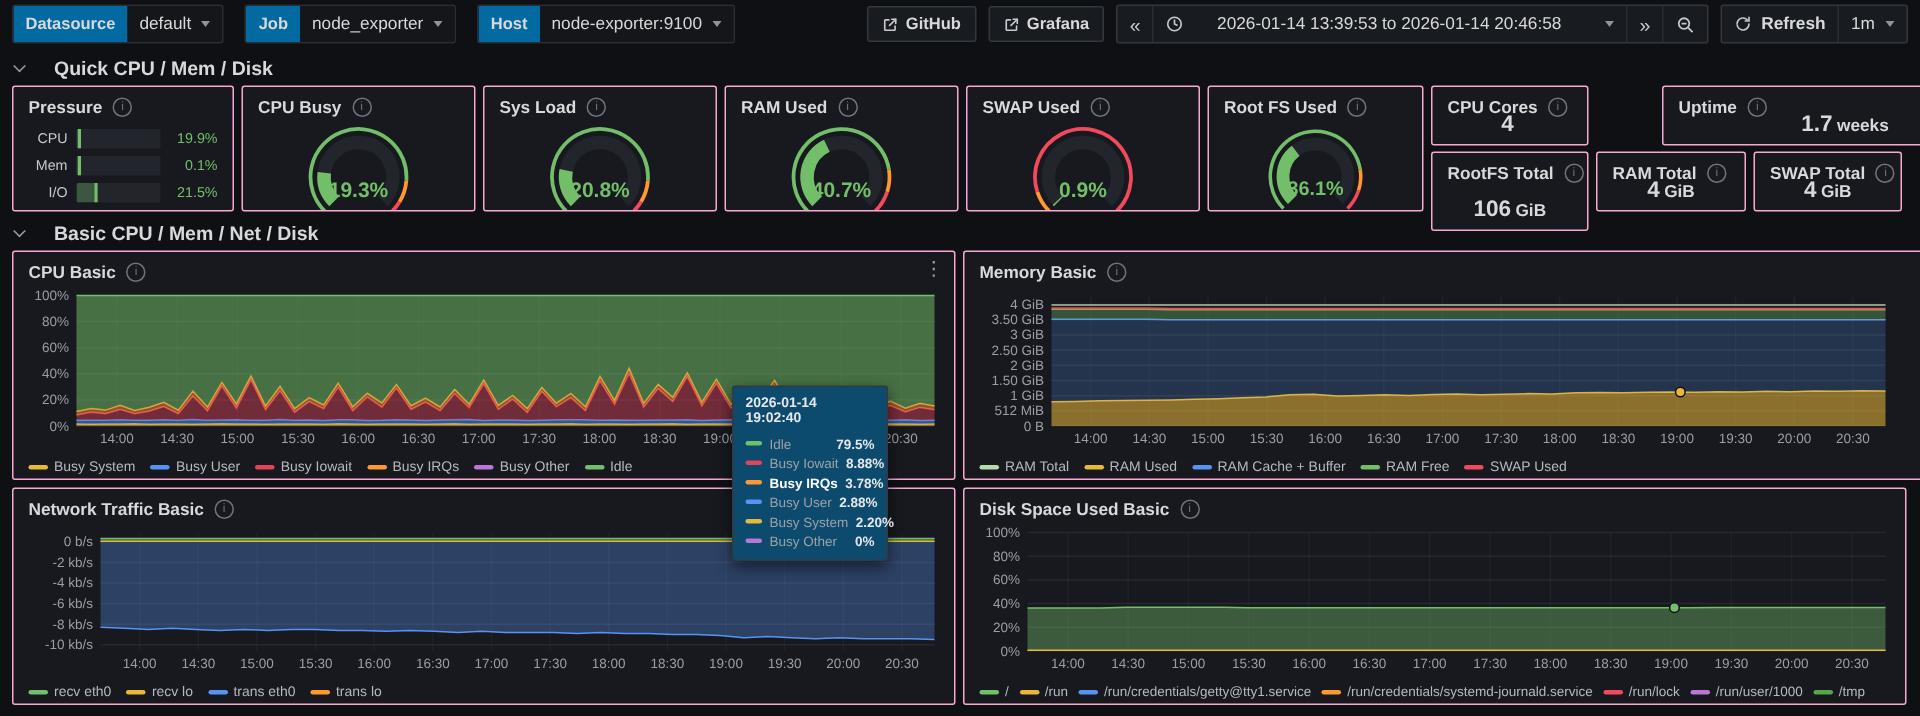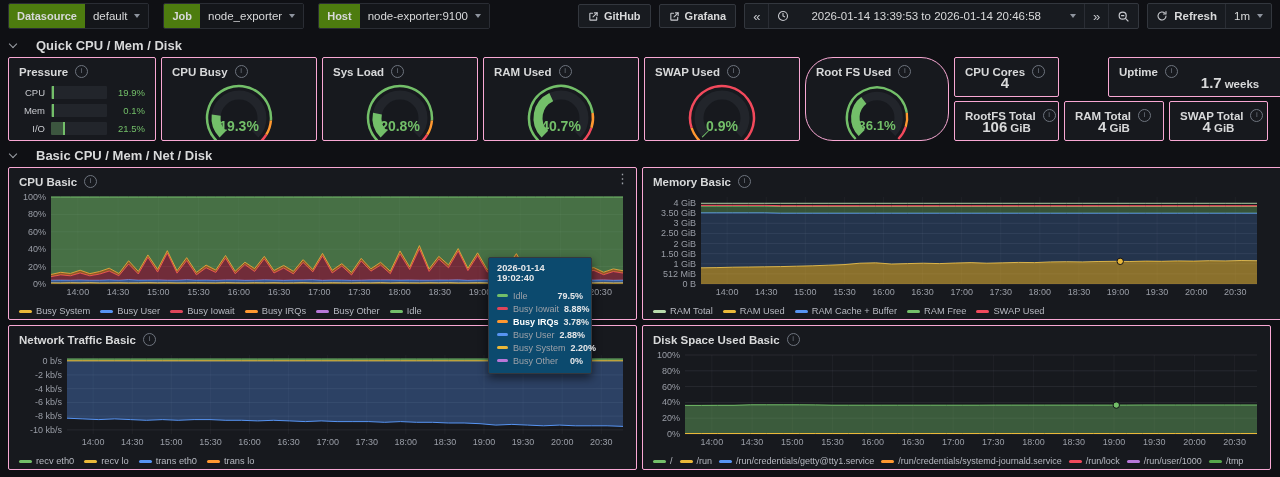--- a/index.html
+++ b/index.html
@@ -1,21 +1,21 @@
 <!DOCTYPE html>
 <html><head>
 <meta charset="utf-8">
 <style>
   html,body{margin:0;padding:0;background:#0F1014;}
   .page{position:relative;width:1280px;height:477px;background:#0F1014;
         font-family:"Liberation Sans",sans-serif;color:#D8D9DA;overflow:hidden;}
   
   .toolbar{position:absolute;top:0;left:0;right:0;height:32px;display:flex;align-items:center;padding:0 8px;box-sizing:border-box;gap:14px;}
   .var-group{display:flex;align-items:center;height:24px;border-radius:2px;overflow:hidden;border:1px solid #2A2D34;}
-  .var-label{background:#4d7c0f;color:#D8D9DA;font-size:11px;font-weight:700;padding:0 8px;height:24px;display:flex;align-items:center;}
+  .var-label{background:#0369a1;color:#D8D9DA;font-size:11px;font-weight:700;padding:0 8px;height:24px;display:flex;align-items:center;}
   .var-value{background:#14161A;color:#D8D9DA;font-size:11.5px;padding:0 8px;height:24px;display:flex;align-items:center;cursor:pointer;}
   .caret{width:0;height:0;border-left:3.5px solid transparent;border-right:3.5px solid transparent;border-top:4px solid #8E949E;display:inline-block;margin-left:7px;}
   .toolbar-right{margin-left:auto;display:flex;gap:8px;align-items:center;}
   .tb-btn{display:flex;align-items:center;gap:5px;height:24px;padding:0 9px;background:#181B20;border:1px solid #33373E;border-radius:2px;color:#D8D9DA;font-size:11px;font-weight:600;cursor:pointer;font-family:inherit;}
   .btn-group{display:flex;align-items:stretch;height:24px;background:#181B20;border:1px solid #33373E;border-radius:2px;overflow:hidden;}
   .btn-group>*{display:flex;align-items:center;padding:0 8px;font-size:11.5px;color:#D8D9DA;cursor:pointer;border:none;background:transparent;font-family:inherit;}
   .btn-group>*+*{border-left:1px solid #2A2D34;}
   .arrow-glyph{font-size:13px;line-height:1;color:#C7C9CE;}
   .time-range-btn{gap:22px;font-weight:400;}
   
@@ -28,24 +28,24 @@
   .panel-title{font-size:11.5px;font-weight:600;color:#D8D9DA;white-space:nowrap;}
   .info-ic{width:11px;height:11px;border:1px solid #6E747E;border-radius:50%;color:#6E747E;font-size:8px;line-height:10px;text-align:center;display:inline-block;flex:none;}
   .info-ic::after{content:"i";}
   .kebab{position:absolute;right:7px;top:3px;color:#9DA1A8;font-size:13px;cursor:pointer;letter-spacing:0;}
   
   #p-pressure{left:8px;top:57px;width:148px;height:84px;}
   #p-g0{left:161px;top:57px;width:156px;height:84px;}
   #p-g1{left:322px;top:57px;width:156px;height:84px;}
   #p-g2{left:483px;top:57px;width:156px;height:84px;}
   #p-g3{left:644px;top:57px;width:156px;height:84px;}
-  #p-g4{left:805px;top:57px;width:144px;height:84px;border-radius:28px;}
+  #p-g4{left:805px;top:57px;width:144px;height:84px;}
   #p-s0{left:954px;top:57px;width:105px;height:40px;}
   #p-s1{left:1108px;top:57px;width:244px;height:40px;}
-  #p-s2{left:954px;top:101px;width:105px;height:40px;}
+  #p-s2{left:954px;top:101px;width:105px;height:53px;}
   #p-s3{left:1064px;top:101px;width:100px;height:40px;}
   #p-s4{left:1169px;top:101px;width:99px;height:40px;}
   #p-c0{left:8px;top:167px;width:629px;height:153px;}
   #p-c1{left:642px;top:167px;width:693px;height:153px;}
   #p-c2{left:8px;top:325px;width:629px;height:145px;}
   #p-c3{left:642px;top:325px;width:629px;height:145px;}
   
   .p-rows{padding:4px 10px 0 10px;display:flex;flex-direction:column;gap:5px;}
   .p-row{display:flex;align-items:center;gap:6px;height:13px;}
   .p-label{width:26px;text-align:right;font-size:9.5px;color:#C7C9CE;flex:none;}

